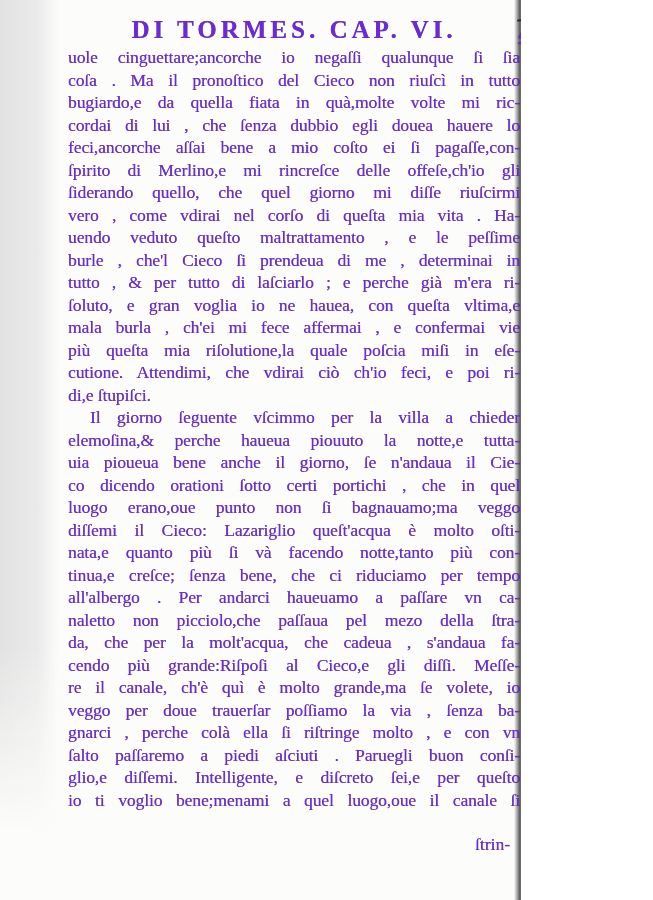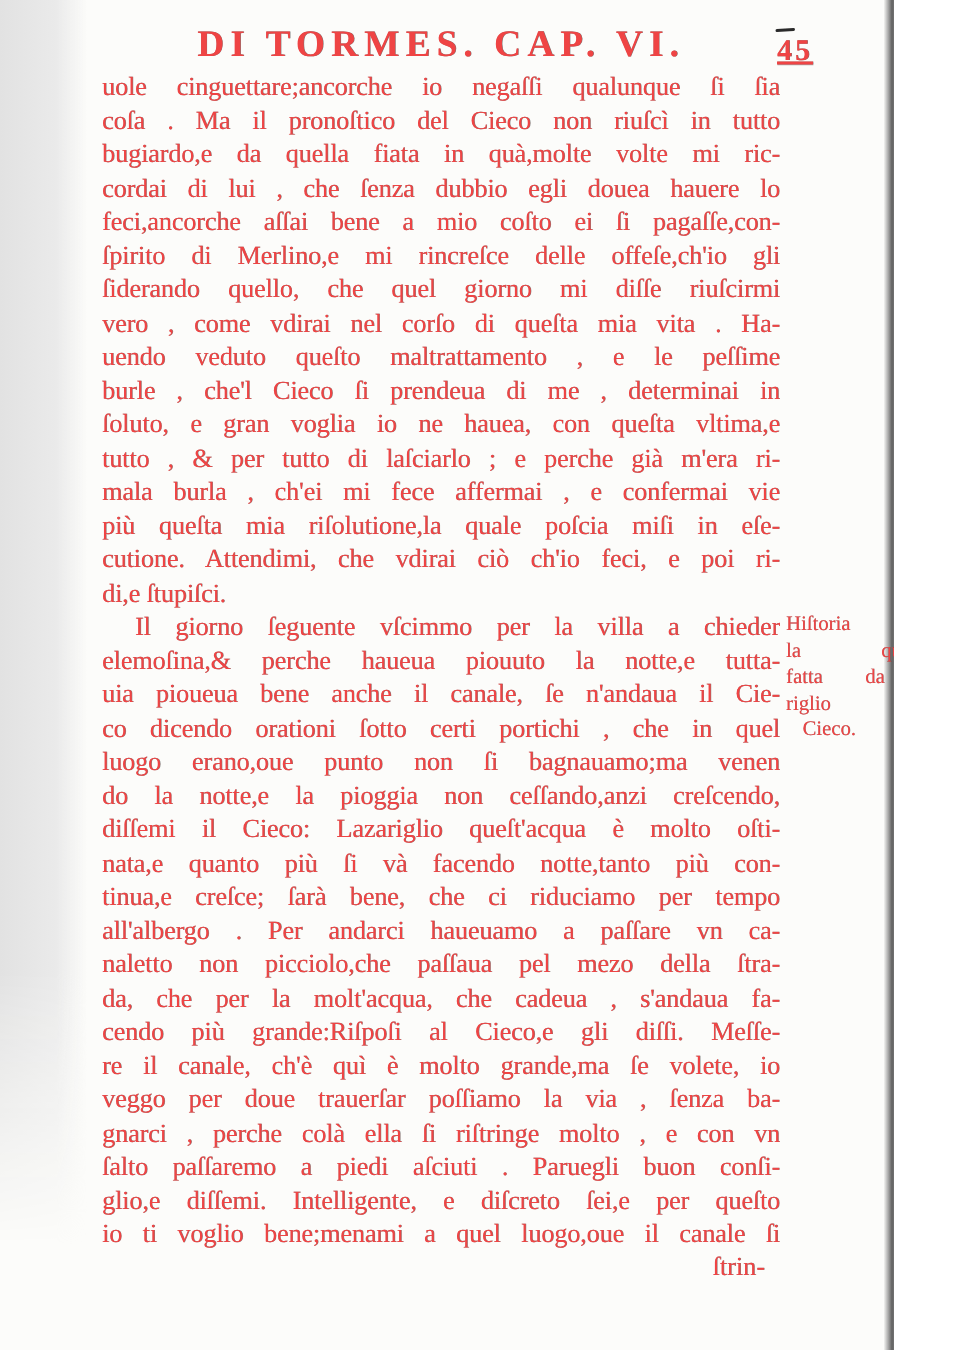--- a/index.html
+++ b/index.html
@@ -1,22 +1,22 @@
 <!DOCTYPE html>
 <html><head>
 <meta charset="utf-8">
 <style>
   html,body{margin:0;padding:0;background:#ffffff;}
   .page{
     position:relative;
-    width:596px;height:900px;
+    width:521px;height:900px;
     background:#fcfcfa;
     overflow:hidden;
     font-family:"Liberation Serif","DejaVu Serif",serif;
-    color:#ef4444;
+    color:#6d28d9;
   }
   
   .left-shade{
     position:absolute;left:0;top:0;width:58px;height:830px;
     background:linear-gradient(to right,#e2e2e2 0%,#eaeaea 65%,rgba(234,234,234,0) 100%);
     -webkit-mask-image:linear-gradient(to bottom,#000 78%,transparent 100%);
     mask-image:linear-gradient(to bottom,#000 78%,transparent 100%);
   }
   
   .right-edge{
@@ -87,35 +87,34 @@
       <div class="line">uole cinguettare;ancorche io negaſſi qualunque ſi ſia</div>
       <div class="line">coſa . Ma il pronoſtico del Cieco non riuſcì in tutto</div>
       <div class="line">bugiardo,e da quella fiata in quà,molte volte mi ric-</div>
       <div class="line">cordai di lui , che ſenza dubbio egli douea hauere lo</div>
       <div class="line">feci,ancorche aſſai bene a mio coſto ei ſi pagaſſe,con-</div>
       <div class="line">ſpirito di Merlino,e mi rincreſce delle offeſe,ch'io gli</div>
       <div class="line">ſiderando quello, che quel giorno mi diſſe riuſcirmi</div>
       <div class="line">vero , come vdirai nel corſo di queſta mia vita . Ha-</div>
       <div class="line">uendo veduto queſto maltrattamento , e le peſſime</div>
       <div class="line">burle , che'l Cieco ſi prendeua di me , determinai in</div>
+      <div class="line">tutto , &amp; per tutto di laſciarlo ; e perche già m'era ri-</div>
       <div class="line">ſoluto, e gran voglia io ne hauea, con queſta vltima,e</div>
-      <div class="line">tutto , &amp; per tutto di laſciarlo ; e perche già m'era ri-</div>
       <div class="line">mala burla , ch'ei mi fece affermai , e confermai vie</div>
       <div class="line">più queſta mia riſolutione,la quale poſcia miſi in eſe-</div>
       <div class="line">cutione. Attendimi, che vdirai ciò ch'io feci, e poi ri-</div>
       <div class="line ragged">di,e ſtupiſci.</div>
       <div class="line indent">Il giorno ſeguente vſcimmo per la villa a chieder</div>
       <div class="line">elemoſina,&amp; perche haueua piouuto la notte,e tutta-</div>
-      <div class="line">uia pioueua bene anche il canale, ſe n'andaua il Cie-</div>
+      <div class="line">uia pioueua bene anche il giorno, ſe n'andaua il Cie-</div>
       <div class="line">co dicendo orationi ſotto certi portichi , che in quel</div>
-      <div class="line">luogo erano,oue punto non ſi bagnauamo;ma venen</div>
-      <div class="line">do la notte,e la pioggia non ceſſando,anzi creſcendo,</div>
+      <div class="line">luogo erano,oue punto non ſi bagnauamo;ma veggo</div>
       <div class="line">diſſemi il Cieco: Lazariglio queſt'acqua è molto oſti-</div>
       <div class="line">nata,e quanto più ſi và facendo notte,tanto più con-</div>
-      <div class="line">tinua,e creſce; ſarà bene, che ci riduciamo per tempo</div>
+      <div class="line">tinua,e creſce; ſenza bene, che ci riduciamo per tempo</div>
       <div class="line">all'albergo . Per andarci haueuamo a paſſare vn ca-</div>
       <div class="line">naletto non picciolo,che paſſaua pel mezo della ſtra-</div>
       <div class="line">da, che per la molt'acqua, che cadeua , s'andaua fa-</div>
       <div class="line">cendo più grande:Riſpoſi al Cieco,e gli diſſi. Meſſe-</div>
       <div class="line">re il canale, ch'è quì è molto grande,ma ſe volete, io</div>
       <div class="line">veggo per doue trauerſar poſſiamo la via , ſenza ba-</div>
       <div class="line">gnarci , perche colà ella ſi riſtringe molto , e con vn</div>
       <div class="line">ſalto paſſaremo a piedi aſciuti . Paruegli buon conſi-</div>
       <div class="line">glio,e diſſemi. Intelligente, e diſcreto ſei,e per queſto</div>
       <div class="line">io ti voglio bene;menami a quel luogo,oue il canale ſi</div>

